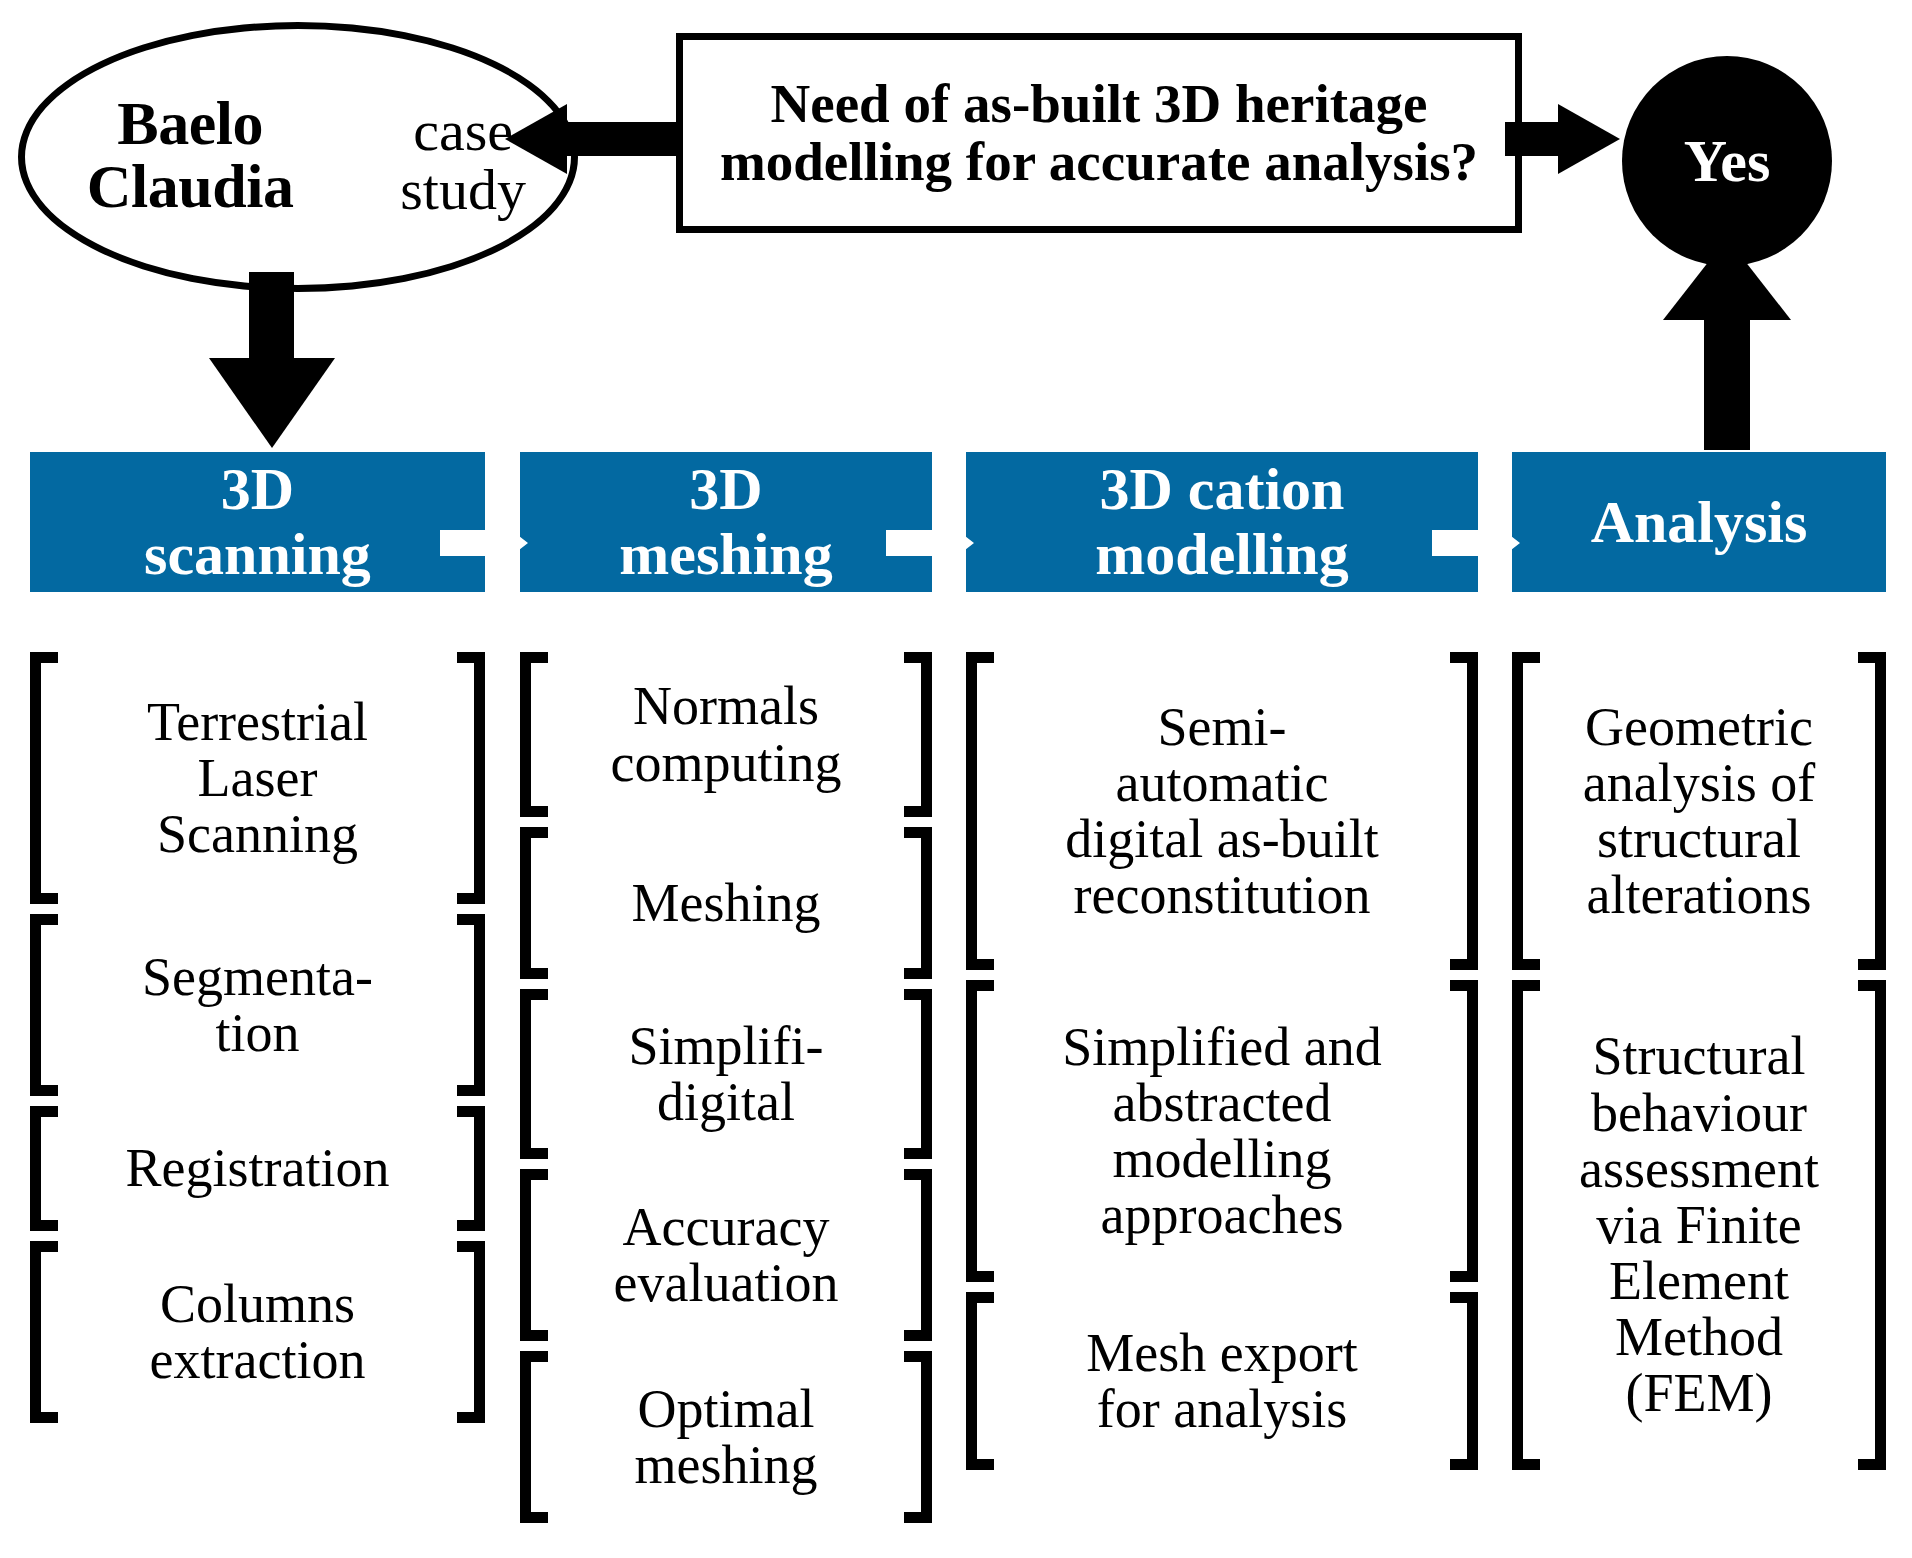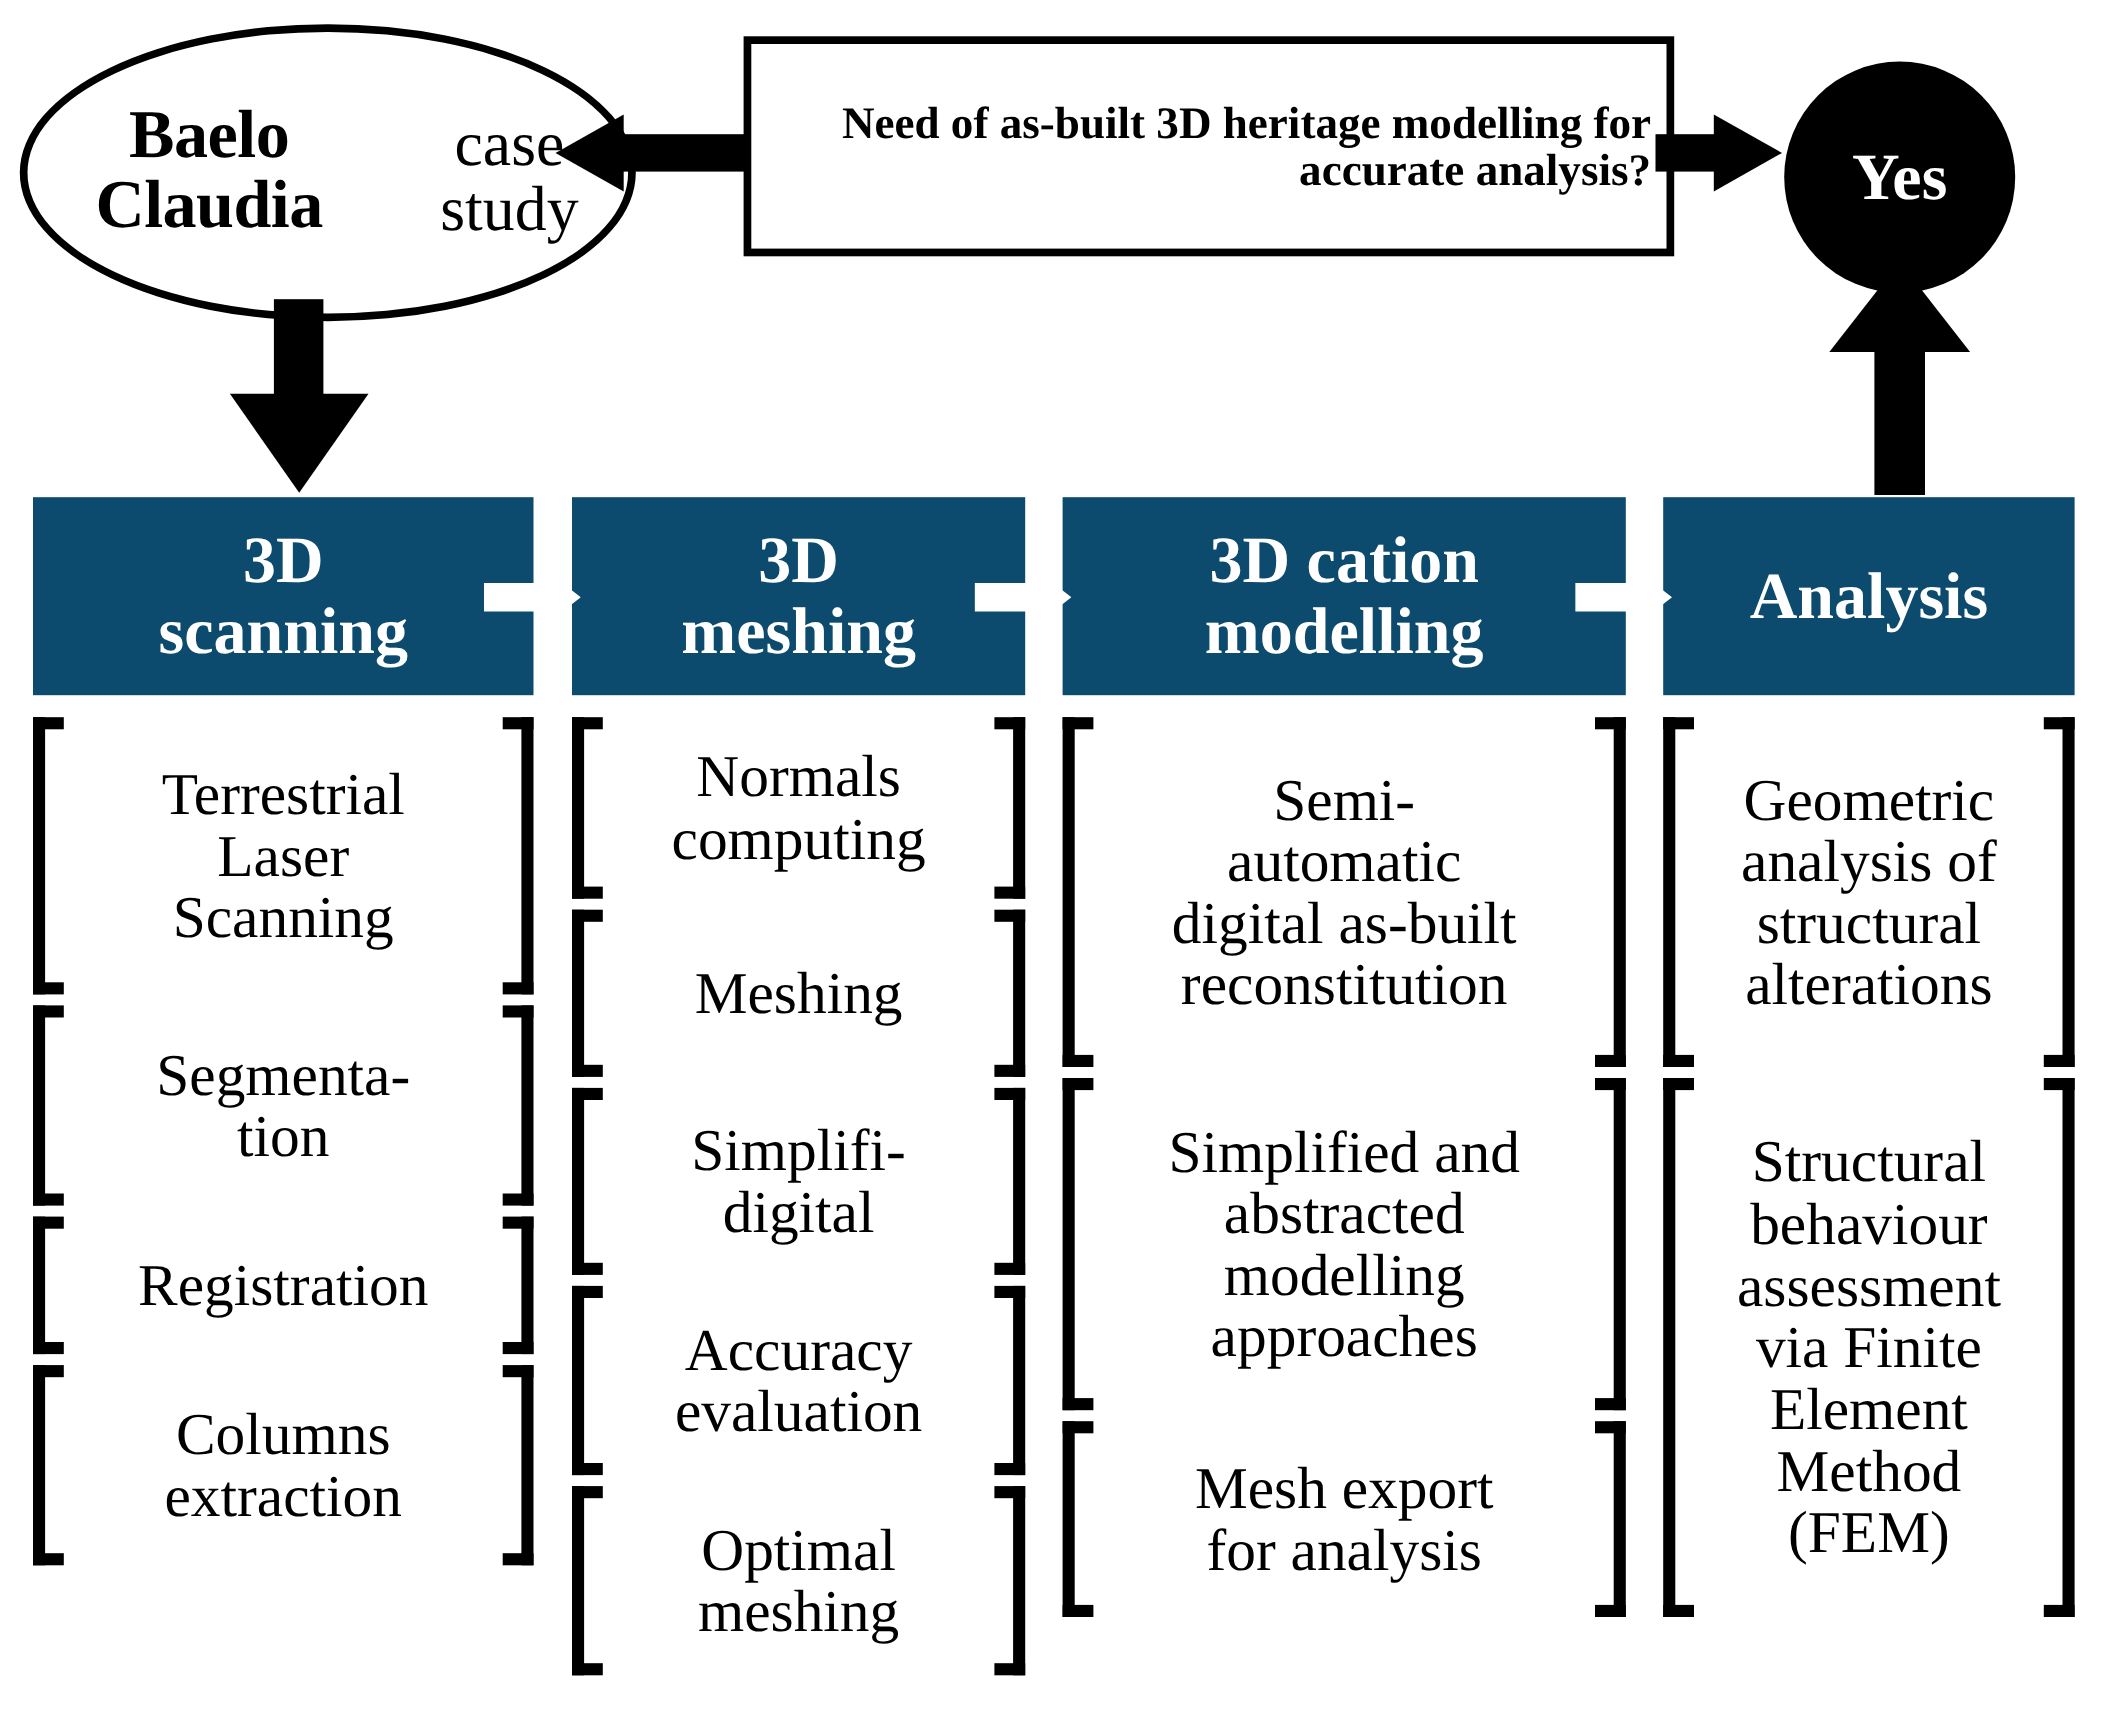--- a/index.html
+++ b/index.html
@@ -55,24 +55,23 @@
     height: 200px;
     border: 7px solid #000;
     box-sizing: border-box;
     display: flex;
     align-items: center;
     justify-content: center;
     text-align: center;
   }
   .decision-text {
     font-weight: bold;
-    font-size: 41px;
+    font-size: 55px;
     line-height: 1.06;
     padding: 0 14px;
-    text-align: right;
   }
 
   .yes-circle {
     position: absolute;
     left: 1622px;
     top: 56px;
     width: 210px;
     height: 210px;
     border-radius: 50%;
     background: #000;
@@ -164,22 +163,22 @@
   .stage-bar {
     position: absolute;
     left: 30px;
     top: 452px;
     width: 1856px;
     height: 180px;
   }
   .stage-box {
     position: absolute;
     top: 0;
-    height: 180px;
-    background: #0c4a6e;
+    height: 140px;
+    background: #0369a1;
     color: #fff;
     display: flex;
     align-items: center;
     justify-content: center;
     text-align: center;
   }
   .stage-label {
     font-weight: bold;
     font-size: 60px;
     line-height: 1.08;

